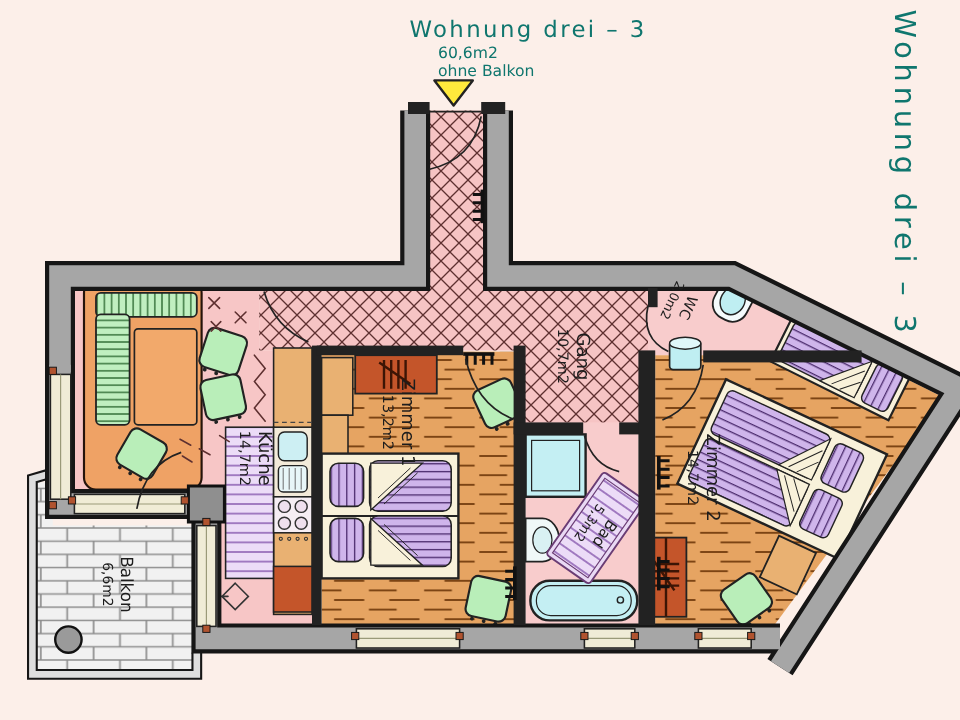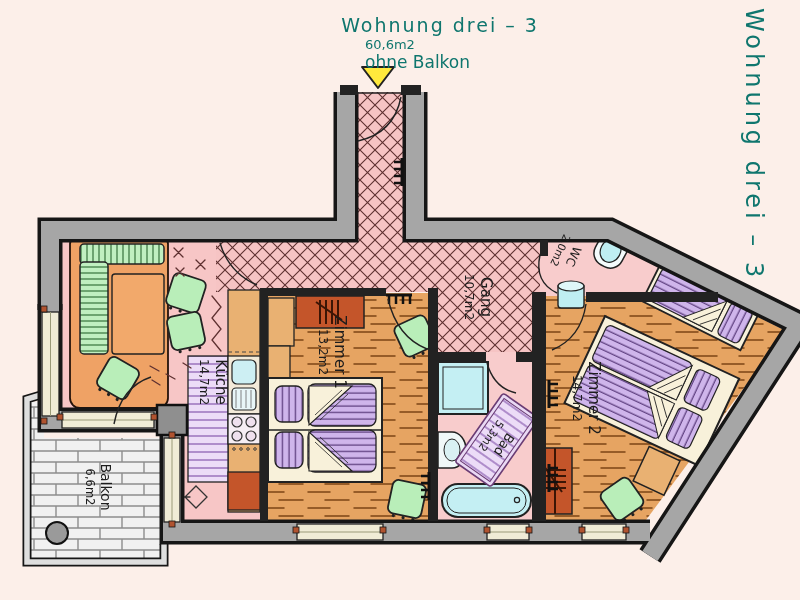--- a/index.html
+++ b/index.html
@@ -2,21 +2,21 @@
 <html><head>
 <meta charset="utf-8">
 <style>
   html,body{margin:0;padding:0;}
   #stage{position:relative;width:800px;height:600px;background:#fcefe9;overflow:hidden;
          font-family:"DejaVu Sans",sans-serif;color:#1d1d1d;}
   #plan{position:absolute;left:0;top:0;}
   .htext{position:absolute;white-space:nowrap;color:#0f766e;}
   #title-line{left:335px;top:14px;width:210px;text-align:center;font-size:19px;letter-spacing:2px;}
   #title-area{left:365px;top:37px;font-size:13px;}
-  #title-note{left:365px;top:52px;font-size:17px;}
+  #title-note{left:365px;top:52px;font-size:13px;}
   #side-label{left:740px;top:8px;height:300px;writing-mode:vertical-rl;
               font-size:24px;letter-spacing:4px;}
   svg text{font-family:"DejaVu Sans",sans-serif;fill:#1d1d1d;}
   .wb{stroke:#161616;stroke-width:25;fill:none;stroke-linejoin:miter;stroke-linecap:butt;}
   .wg{stroke:#a6a6a6;stroke-width:18;fill:none;stroke-linejoin:miter;stroke-linecap:butt;}
   .door{stroke:#222;stroke-width:1.4;fill:none;}
   .rad{stroke:#111;fill:none;}
   .motif{stroke:#5e3030;stroke-width:1.3;fill:none;stroke-linecap:round;}
 </style>
 </head>

